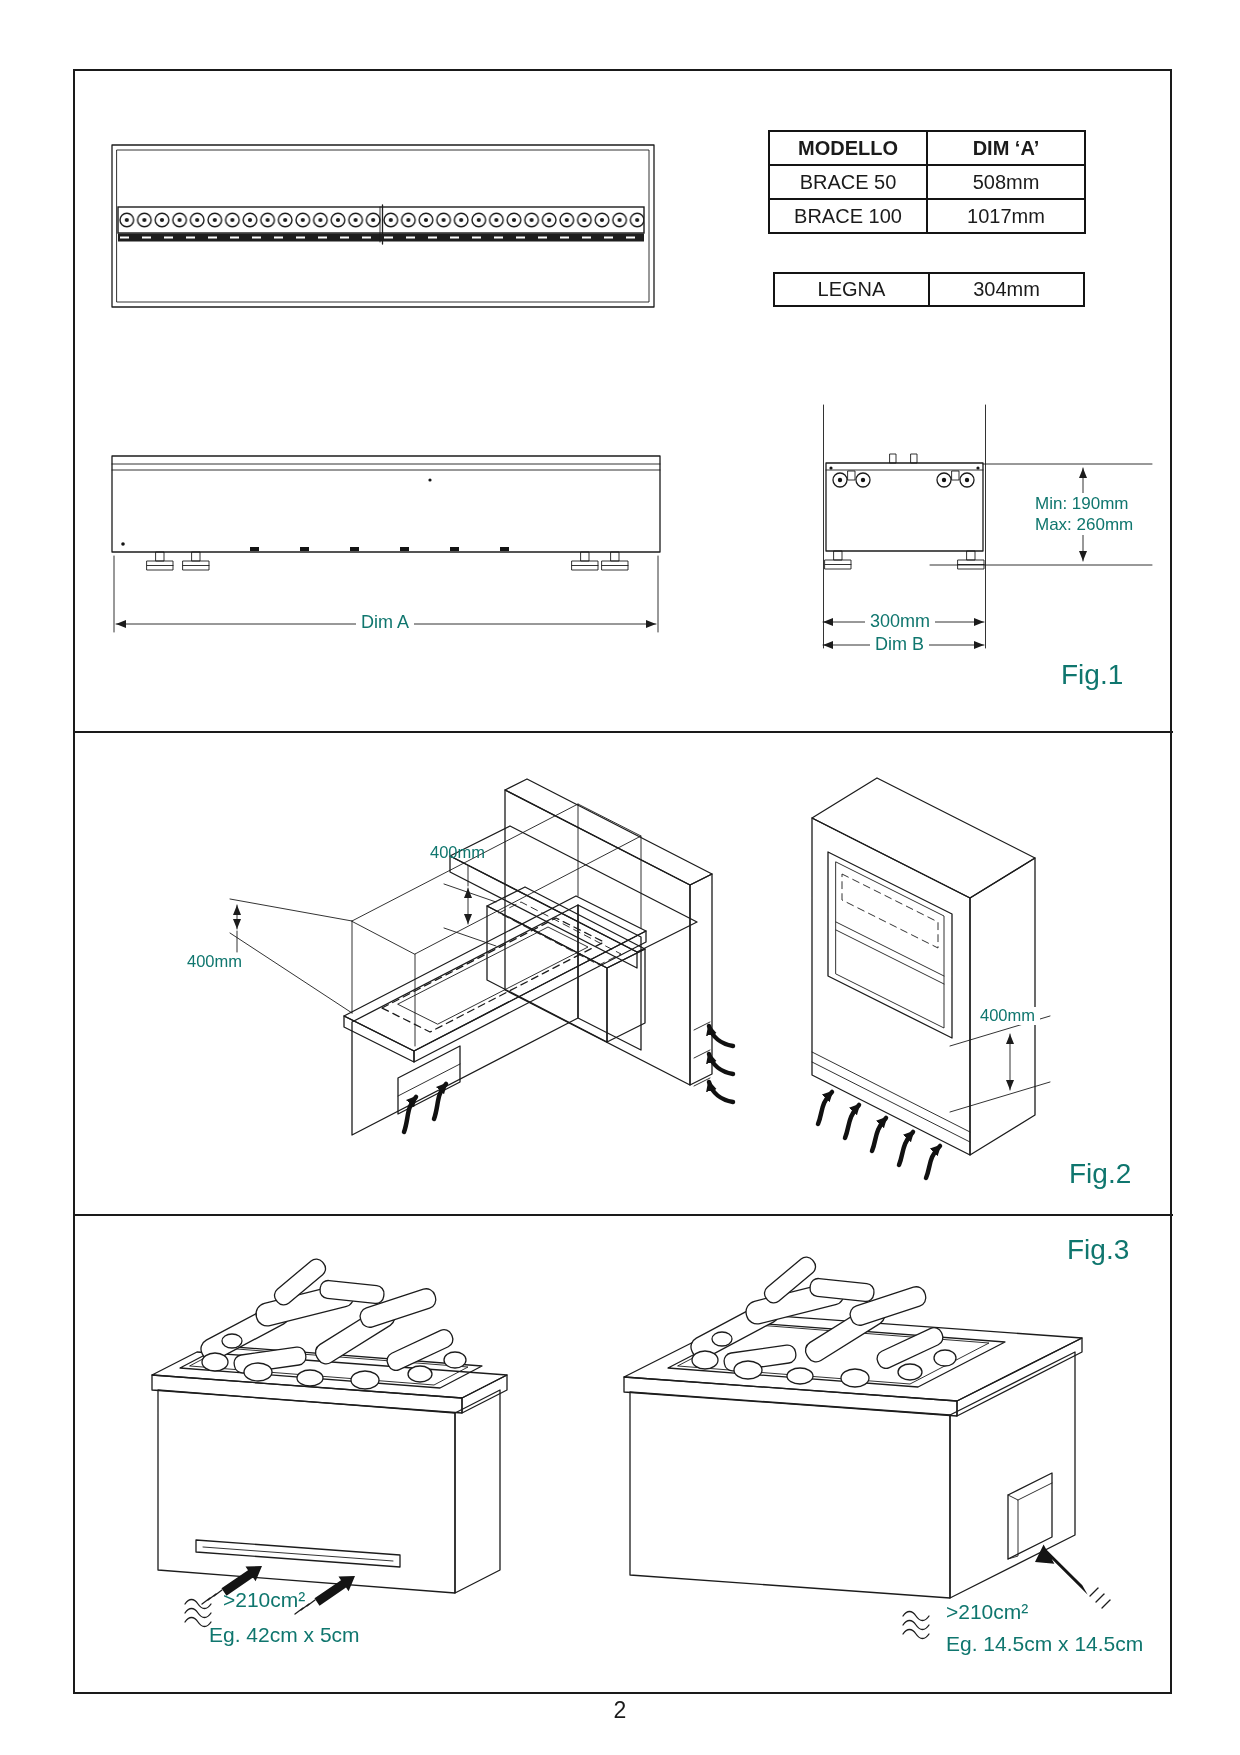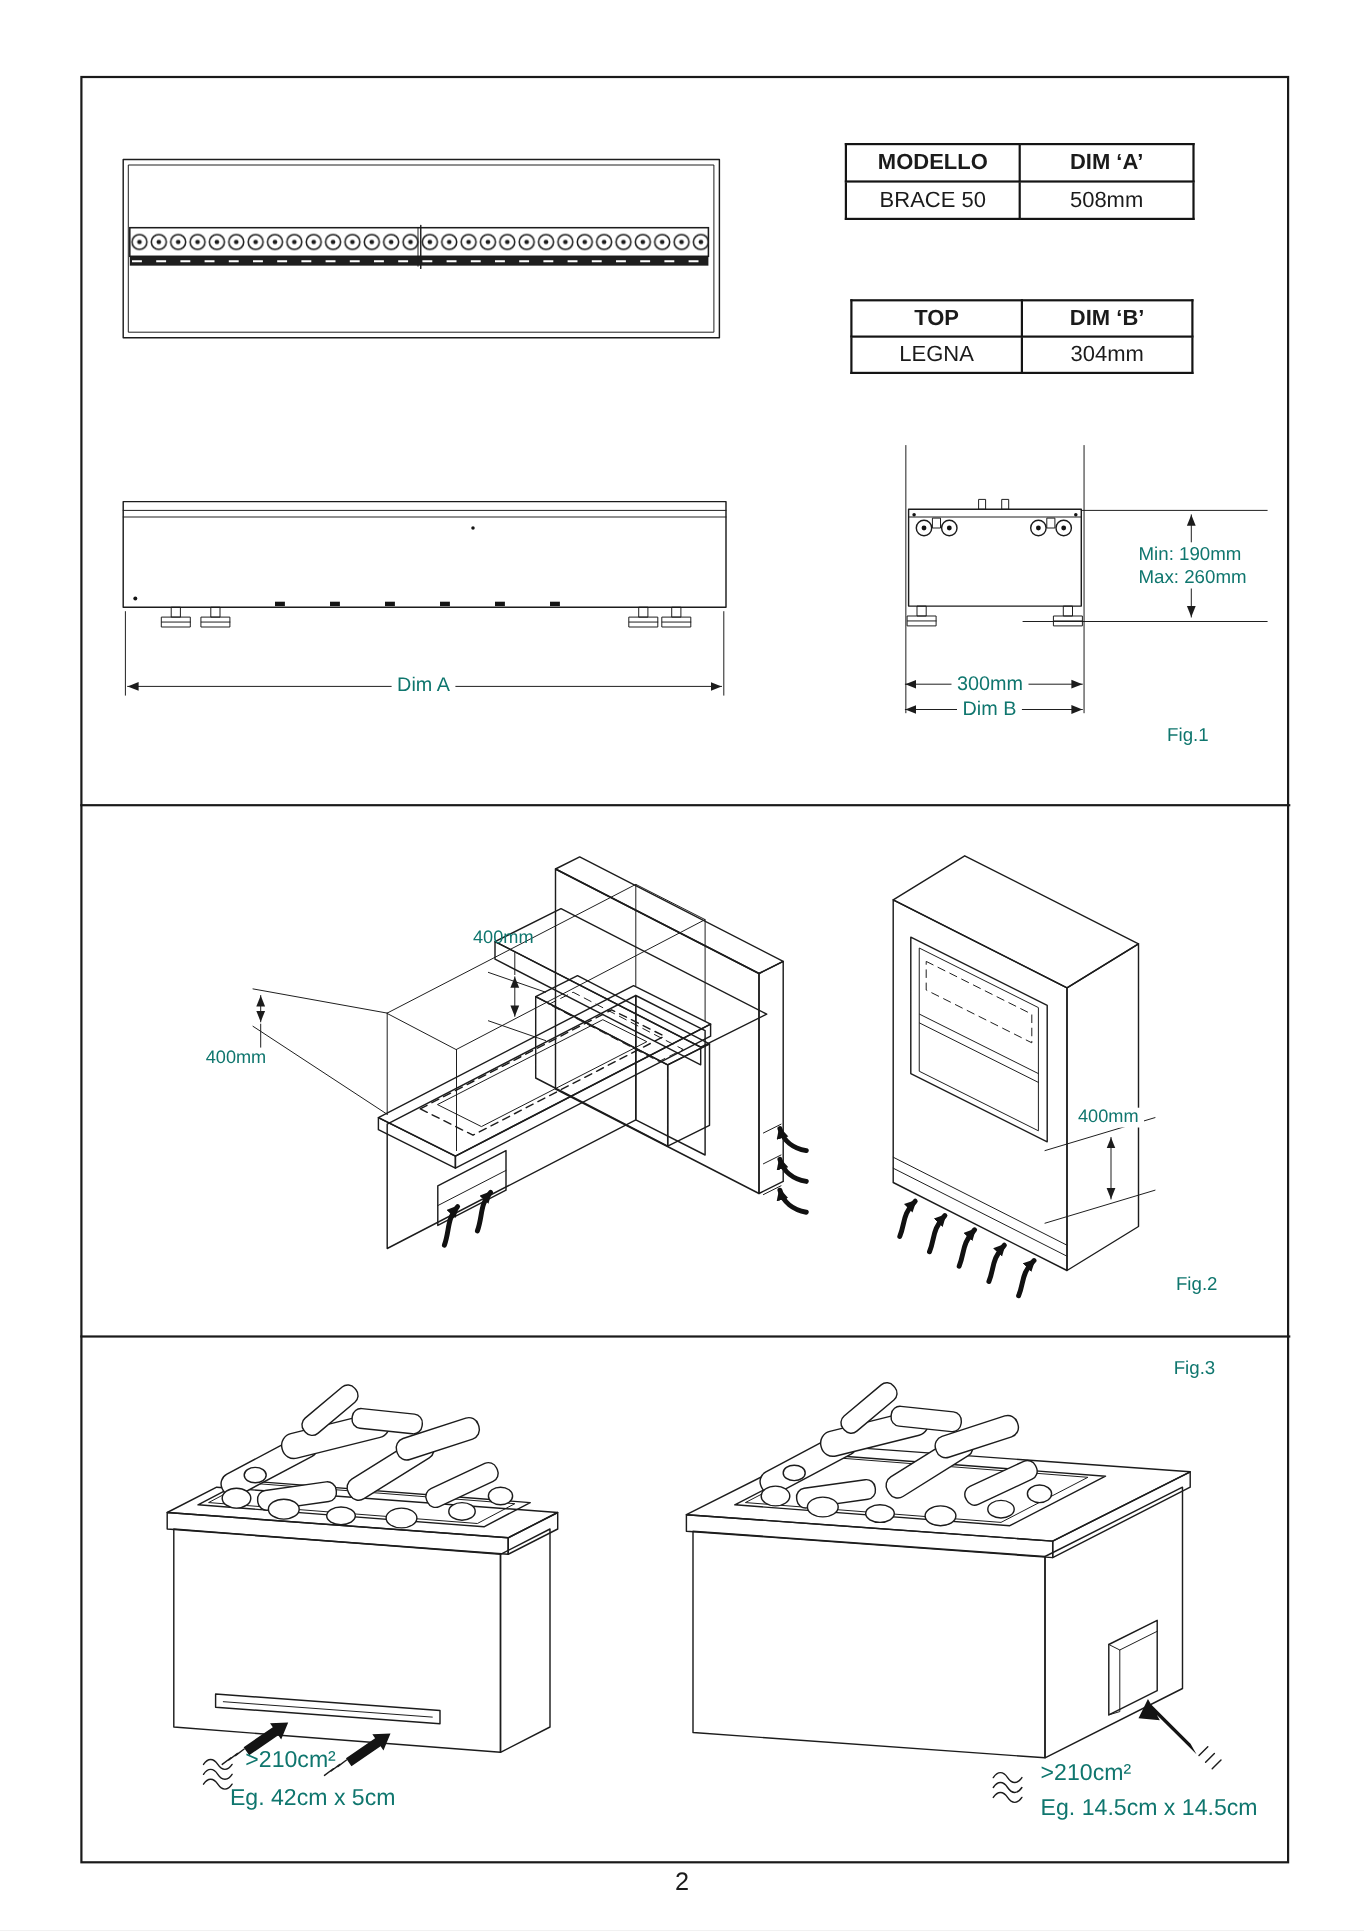--- a/index.html
+++ b/index.html
@@ -8,21 +8,21 @@
   .frame{position:absolute;left:73px;top:69px;width:1095px;height:1621px;border:2.5px solid #1a1a1a;}
   .divider{position:absolute;left:73px;width:1100px;border-top:2.5px solid #1a1a1a;height:0;}
   .art{position:absolute;left:0;top:0;}
   .ln{stroke:#1c1c1c;fill:none;stroke-width:1.3;stroke-linejoin:round;stroke-linecap:round;}
   .thin{stroke-width:0.9;}
   .dash{stroke-dasharray:7 5;}
   .flow{stroke:#111;stroke-width:4.5;fill:none;stroke-linecap:round;}
   .solid{fill:#141414;stroke:none;}
   .lbl{position:absolute;white-space:nowrap;color:#0f766e;line-height:1.08;}
   .wbg{background:#fff;padding:0 5px;}
-  .figlbl{font-size:17px;}
+  .figlbl{font-size:28px;}
   .dimlbl{font-size:18px;}
   .smlbl{font-size:16.5px;}
   .ventlbl{font-size:21px;}
   table.spec{position:absolute;border-collapse:collapse;background:#fff;padding-left:36px;}
   table.spec th,table.spec td{border:2.3px solid #141414;text-align:center;vertical-align:middle;
      font-family:"Liberation Sans",sans-serif;font-size:20px;padding:0 6px;}
   table.spec th{font-weight:bold;}
   #t1 td,#t1 th{height:32px;}
   #t2 td,#t2 th{height:31px;}
   .minmax{font-size:17px;line-height:21px;}
@@ -346,33 +346,33 @@
       </colgroup>
     <tbody>
         <tr>
       <th>MODELLO</th>
       <th>DIM ‘A’</th>
     </tr>
     <tr>
       <td>BRACE 50</td>
       <td>508mm</td>
     </tr>
+    <tr>
+      <td>BRACE 100</td>
+      <td>1017mm</td>
+    </tr>
   </tbody>
     </table>
 
   <table class="spec" id="t2" style="left:773px;top:272px;">
     <colgroup>
         <col style="width:155px">
         <col style="width:155px">
       </colgroup>
     <tbody>
-        <tr>
-      <th>TOP</th>
-      <th>DIM ‘B’</th>
-    </tr>
     <tr>
       <td>LEGNA</td>
       <td>304mm</td>
     </tr>
   </tbody>
     </table>
 
   <div class="lbl dimlbl wbg" style="left:356px;top:613px;">Dim A</div>
   <div class="lbl dimlbl wbg" style="left:865px;top:612px;">300mm</div>
   <div class="lbl dimlbl wbg" style="left:870px;top:635px;">Dim B</div>

